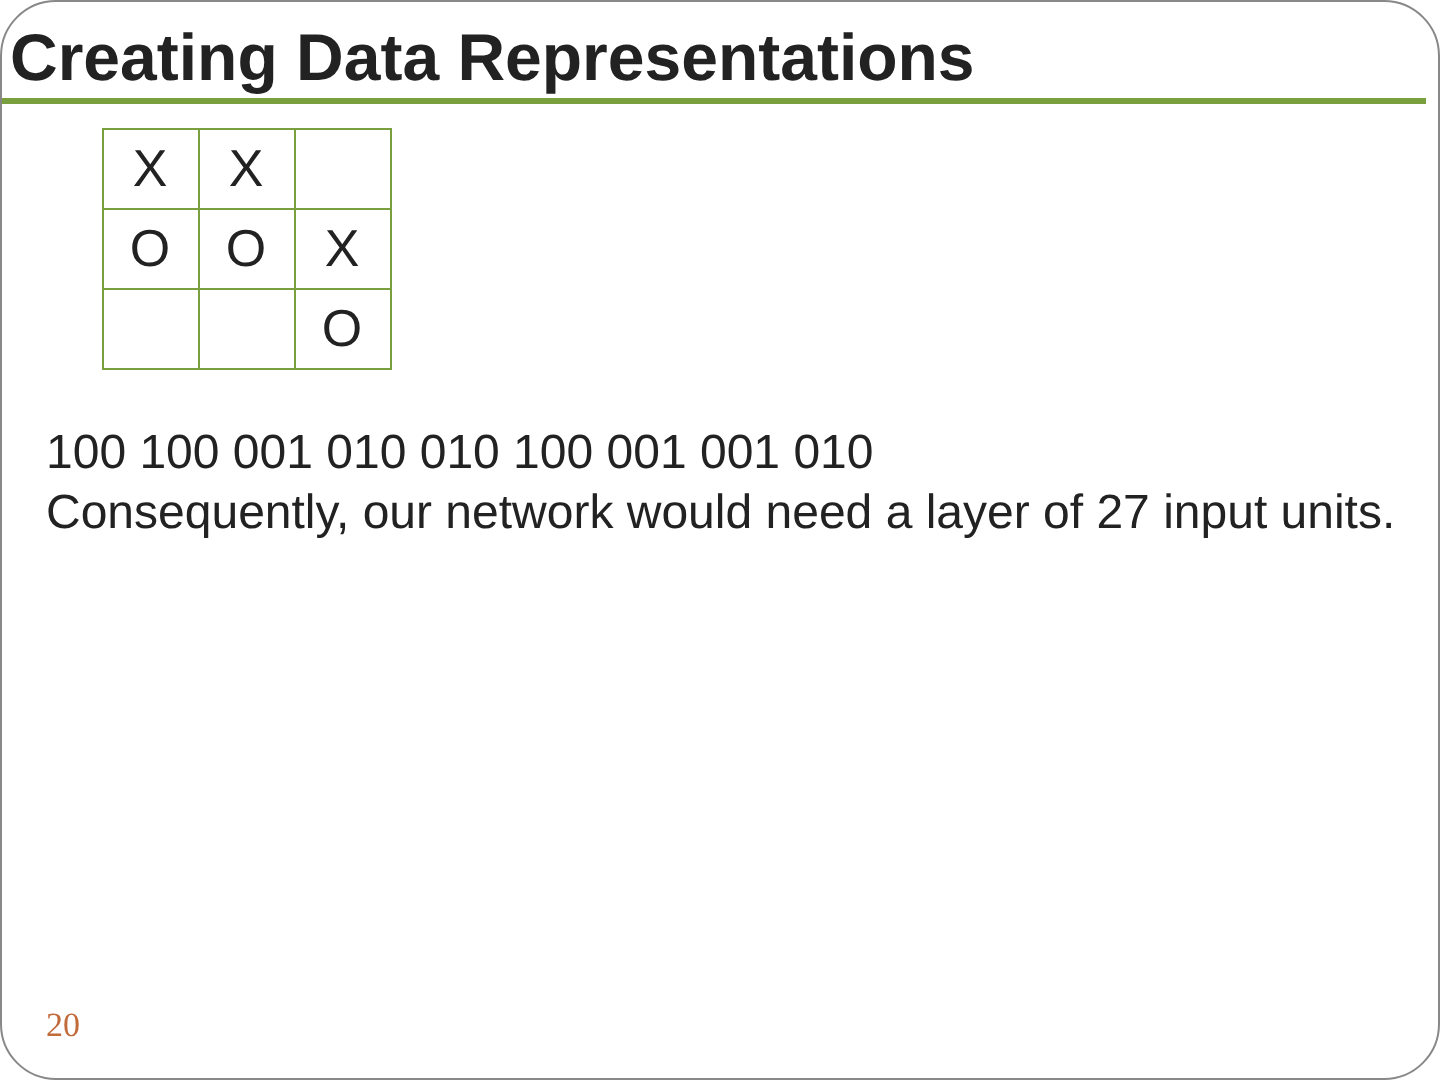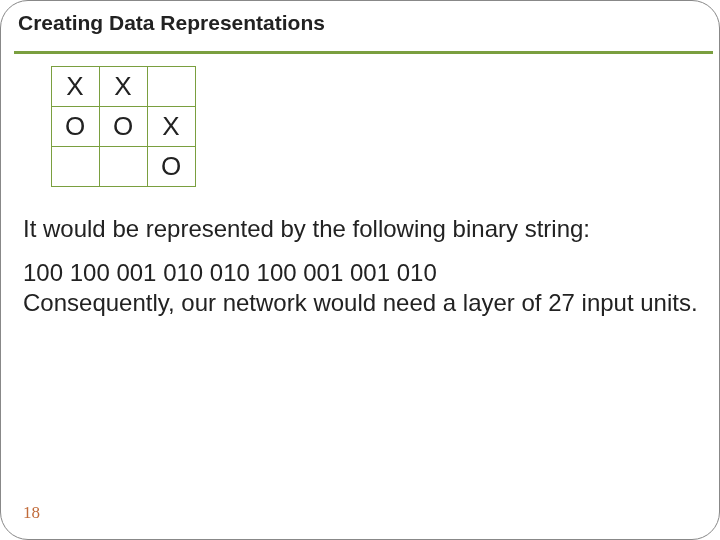--- a/index.html
+++ b/index.html
@@ -12,26 +12,26 @@
   }
   .slide {
     width: 720px;
     height: 540px;
     border: 1px solid #888;
     border-radius: 28px;
     position: relative;
     padding: 0;
   }
   .title {
-    font-size: 21px;
+    font-size: 33px;
     font-weight: bold;
     color: #222;
-    padding: 10px 0 17px 4px;
+    padding: 10px 0 2px 4px;
     border-bottom: 3px solid #7a9f3f;
-    margin: 0 6px 0 13px;
+    margin: 0 6px 0 0;
     line-height: 1.1;
   }
   .body {
     padding: 12px 18px 0 22px;
   }
   .line1 {
     font-family: "Times New Roman", Times, serif;
     font-size: 25px;
     color: #222;
     margin-bottom: 20px;
@@ -83,18 +83,17 @@
       <div class="cell">X</div>
       <div class="cell"></div>
       <div class="cell">O</div>
       <div class="cell">O</div>
       <div class="cell">X</div>
       <div class="cell"></div>
       <div class="cell"></div>
       <div class="cell">O</div>
     </div>
 
-    <p class="line2">It would be represented by the following binary string:</p>
     <p class="line3">100 100 001 010 010 100 001 001 010</p>
     <p class="line4">Consequently, our network would need a layer of 27 input units.</p>
   </div>
-  <div class="pagenum">18</div>
+  <div class="pagenum">20</div>
 </div>
 
 </body></html>

